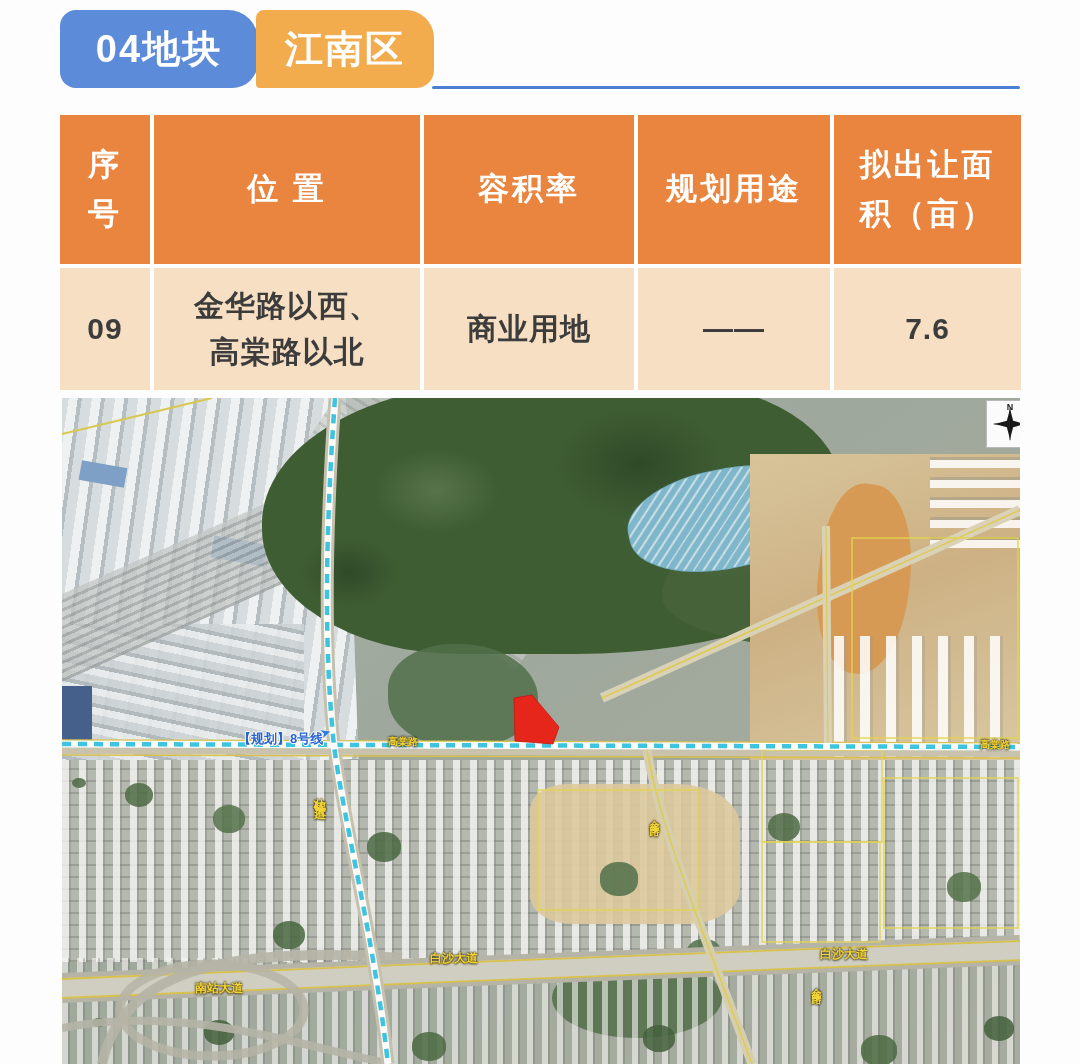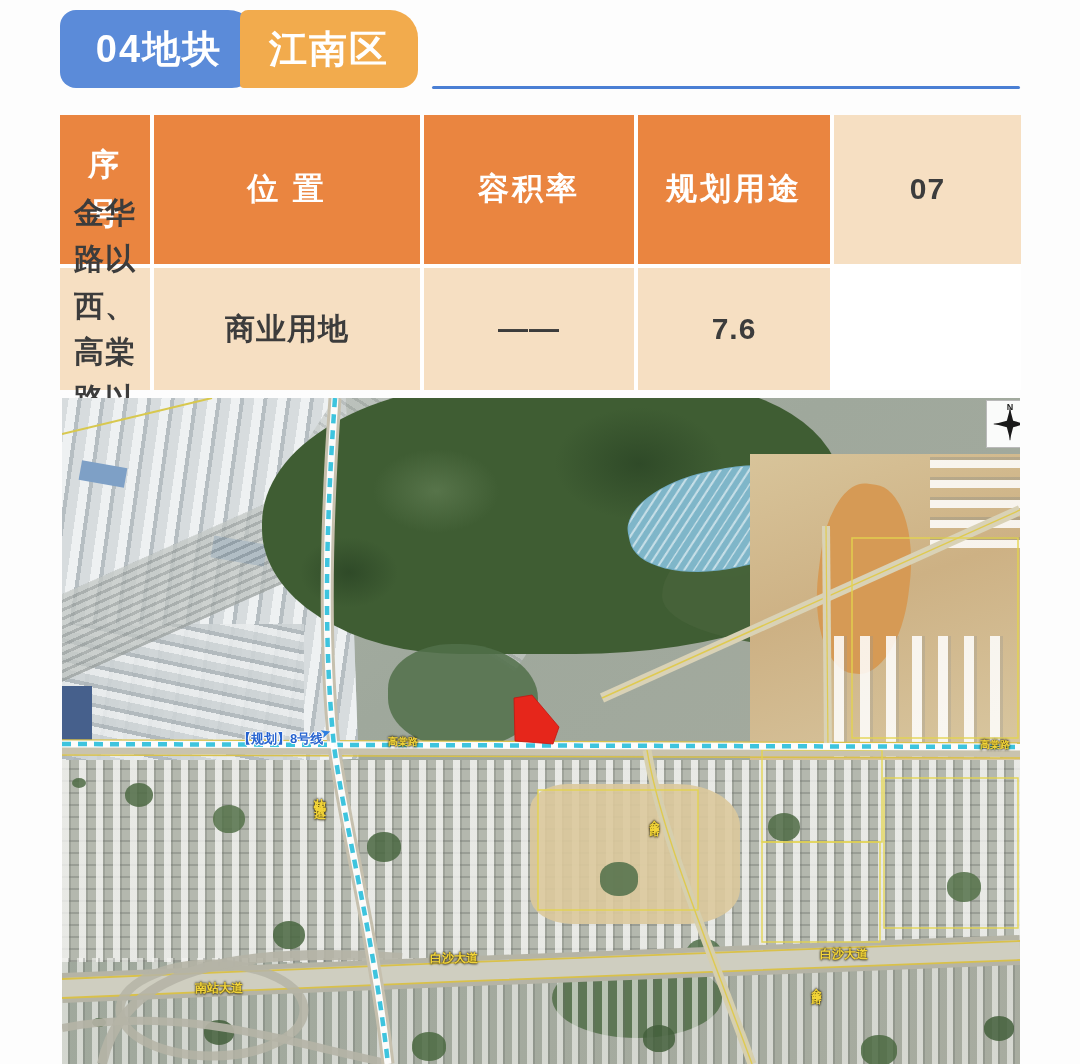--- a/index.html
+++ b/index.html
@@ -4,21 +4,21 @@
 <style>
   * { margin:0; padding:0; box-sizing:border-box; }
   body { background:#ffffff; font-family:"Liberation Sans","DejaVu Sans",sans-serif; }
   .page { position:relative; width:1080px; height:1064px; background:#fdfdfd; overflow:hidden; }
 
   
   .tabs { position:absolute; left:60px; top:10px; right:60px; height:80px;text-align:center; }
   .tab { position:absolute; top:0; height:78px; display:flex; align-items:center; justify-content:center;
          color:#fff; font-size:38px; font-weight:bold; letter-spacing:2px; }
   .tab-blue { left:0; width:198px; background:#5b8bd9; border-radius:16px 30px 26px 16px; z-index:1; }
-  .tab-orange { left:180px; width:178px; background:#f2ab4d; border-radius:8px 28px 18px 4px; z-index:2; }
+  .tab-orange { left:196px; width:178px; background:#f2ab4d; border-radius:8px 28px 18px 4px; z-index:2; }
   .tab-line { position:absolute; left:372px; right:0; bottom:1px; height:3px; background:#4a7fd4; border-radius:2px; }
 
   
   .ptable { position:absolute; left:60px; top:115px; width:961px;
             display:grid; grid-template-columns:90px 266px 210px 192px 187px;
             grid-template-rows:149px 122px; gap:4px; background:#ffffff; }
   .th { background:#ea8540; color:#fff; font-size:31px; font-weight:bold; letter-spacing:3px;
         display:flex; align-items:center; justify-content:center; text-align:center; line-height:1.55; }
   .td { background:#f6dfc2; color:#3c3c3c; font-size:30px; font-weight:bold; letter-spacing:1px;
         display:flex; align-items:center; justify-content:center; text-align:center; line-height:1.55; }
@@ -118,22 +118,24 @@
     </div>
     <div class="tab-line"></div>
   </div>
 
   <div class="ptable">
     <div class="th pre">序
 号</div>
     <div class="th">位 置</div>
     <div class="th">容积率</div>
     <div class="th">规划用途</div>
-
-    <div class="td">07</div>
+    <div class="th pre">拟出让面
+积（亩）</div>
+
+    <div class="td">09</div>
     <div class="td pre">金华路以西、
 高棠路以北</div>
     <div class="td">商业用地</div>
     <div class="td">——</div>
     <div class="td">7.6</div>
   </div>
 
   <div class="map">
 
     <div class="layer left-industrial"></div>

